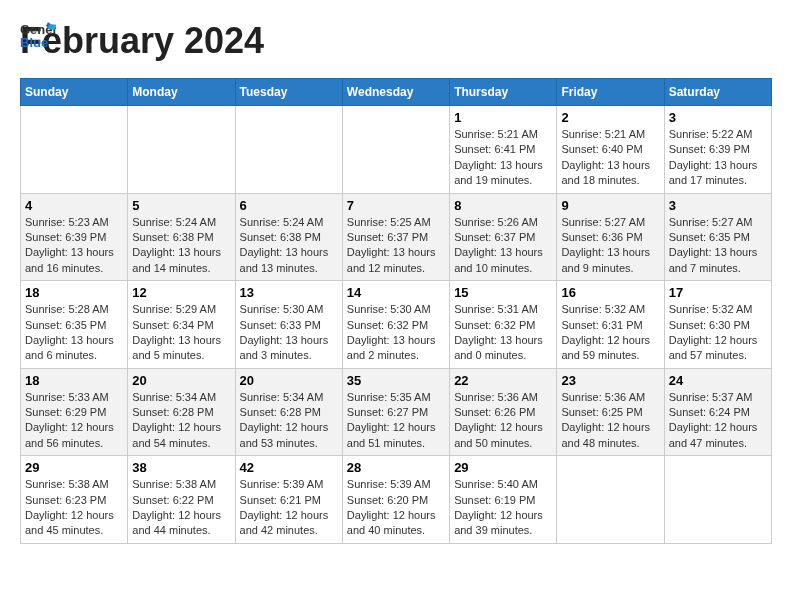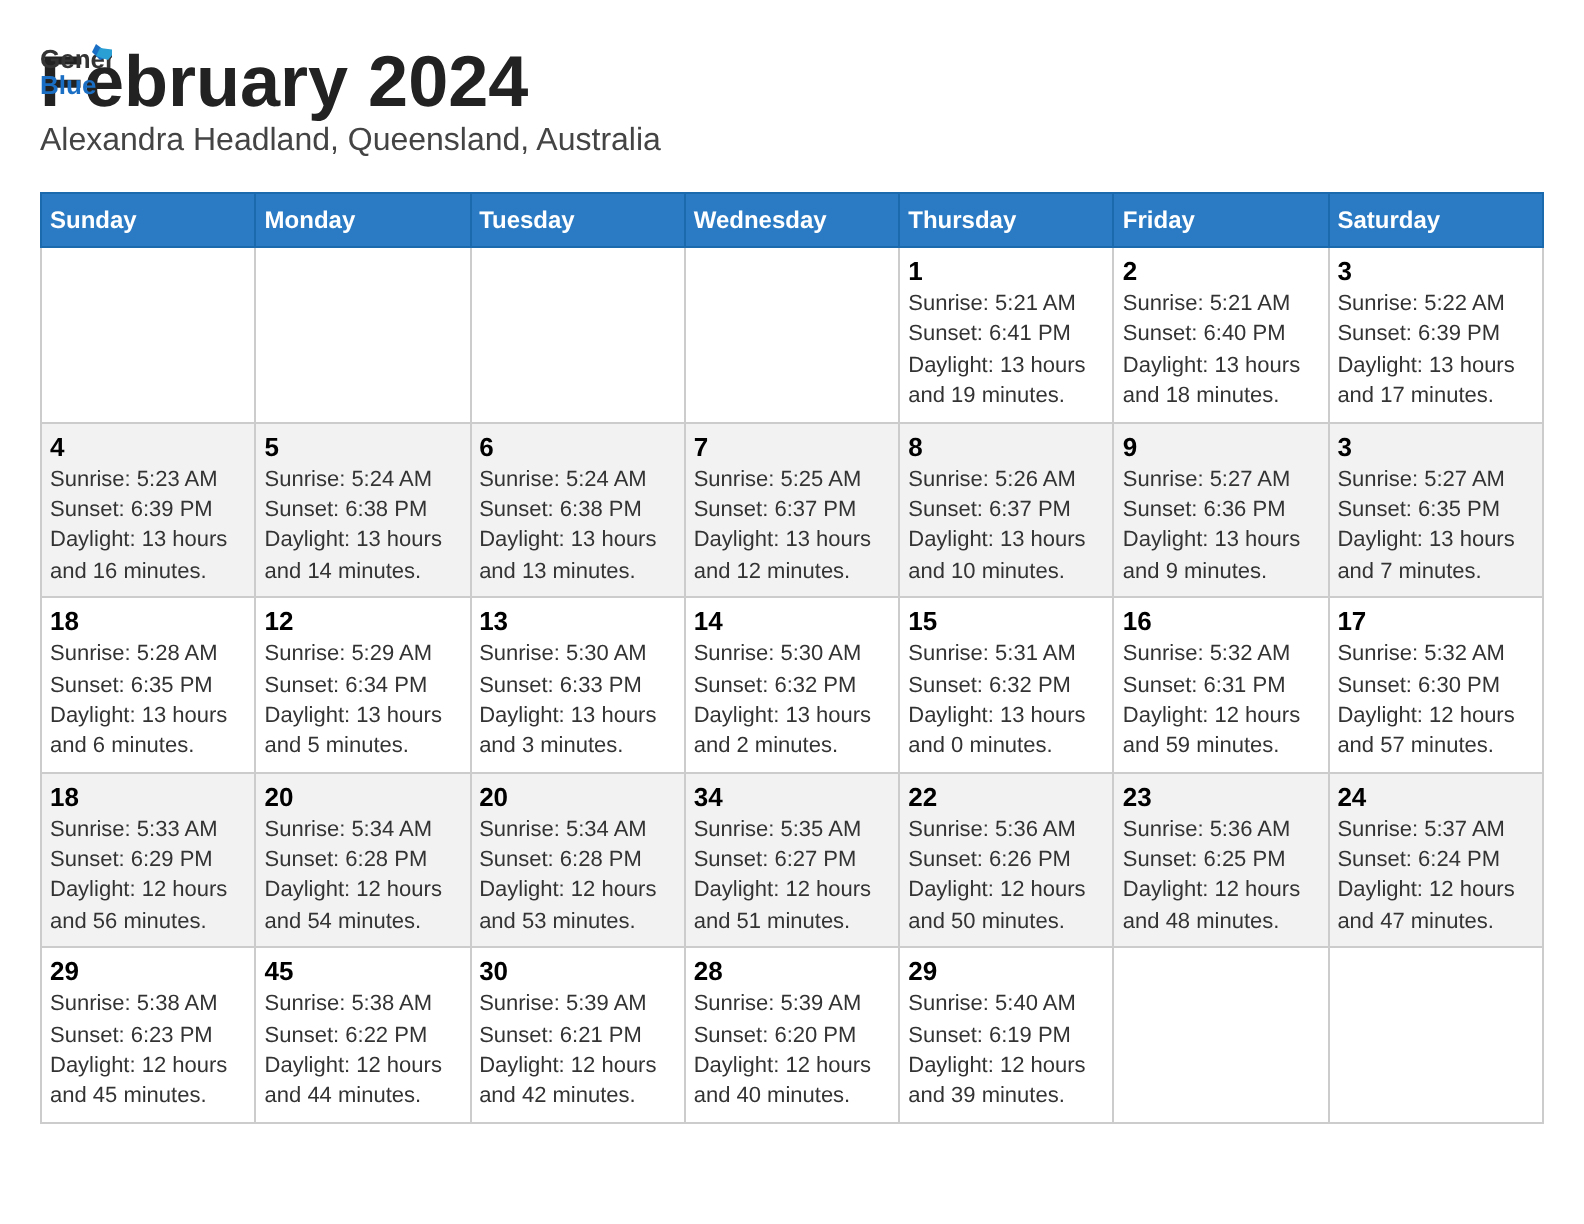--- a/index.html
+++ b/index.html
@@ -71,21 +71,20 @@
     <svg width="36" height="30" viewBox="0 0 36 30">
       <text x="0" y="14" font-size="13" font-weight="bold" fill="#333">General</text>
       <text x="0" y="27" font-size="13" font-weight="bold" fill="#1a6fc4">Blue</text>
       <polygon points="28,2 36,8 30,10 26,6" fill="#1a6fc4"></polygon>
       <polygon points="30,4 38,5 34,10 28,8" fill="#2a9fd4"></polygon>
     </svg>
   </div>
 
   <div class="header-section">
     <div class="month-title">February 2024</div>
-    <div class="location-title">Alexandra Headland, Queensland, Australia</div>
   </div>
 
   <table class="calendar">
     <thead>
       <tr>
         <th>Sunday</th>
         <th>Monday</th>
         <th>Tuesday</th>
         <th>Wednesday</th>
         <th>Thursday</th>
@@ -179,21 +178,21 @@
           </td>
           <td>
             <span class="day-num">20</span>
             <div class="day-info">Sunrise: 5:34 AM<br>Sunset: 6:28 PM<br>Daylight: 12 hours<br>and 54 minutes.</div>
           </td>
           <td>
             <span class="day-num">20</span>
             <div class="day-info">Sunrise: 5:34 AM<br>Sunset: 6:28 PM<br>Daylight: 12 hours<br>and 53 minutes.</div>
           </td>
           <td>
-            <span class="day-num">34</span>
+            <span class="day-num">35</span>
             <div class="day-info">Sunrise: 5:35 AM<br>Sunset: 6:27 PM<br>Daylight: 12 hours<br>and 51 minutes.</div>
           </td>
           <td>
             <span class="day-num">22</span>
             <div class="day-info">Sunrise: 5:36 AM<br>Sunset: 6:26 PM<br>Daylight: 12 hours<br>and 50 minutes.</div>
           </td>
           <td>
             <span class="day-num">23</span>
             <div class="day-info">Sunrise: 5:36 AM<br>Sunset: 6:25 PM<br>Daylight: 12 hours<br>and 48 minutes.</div>
           </td>
@@ -201,25 +200,25 @@
             <span class="day-num">24</span>
             <div class="day-info">Sunrise: 5:37 AM<br>Sunset: 6:24 PM<br>Daylight: 12 hours<br>and 47 minutes.</div>
           </td>
         </tr>
         <tr>
           <td>
             <span class="day-num">29</span>
             <div class="day-info">Sunrise: 5:38 AM<br>Sunset: 6:23 PM<br>Daylight: 12 hours<br>and 45 minutes.</div>
           </td>
           <td>
-            <span class="day-num">45</span>
+            <span class="day-num">38</span>
             <div class="day-info">Sunrise: 5:38 AM<br>Sunset: 6:22 PM<br>Daylight: 12 hours<br>and 44 minutes.</div>
           </td>
           <td>
-            <span class="day-num">30</span>
+            <span class="day-num">42</span>
             <div class="day-info">Sunrise: 5:39 AM<br>Sunset: 6:21 PM<br>Daylight: 12 hours<br>and 42 minutes.</div>
           </td>
           <td>
             <span class="day-num">28</span>
             <div class="day-info">Sunrise: 5:39 AM<br>Sunset: 6:20 PM<br>Daylight: 12 hours<br>and 40 minutes.</div>
           </td>
           <td>
             <span class="day-num">29</span>
             <div class="day-info">Sunrise: 5:40 AM<br>Sunset: 6:19 PM<br>Daylight: 12 hours<br>and 39 minutes.</div>
           </td>

